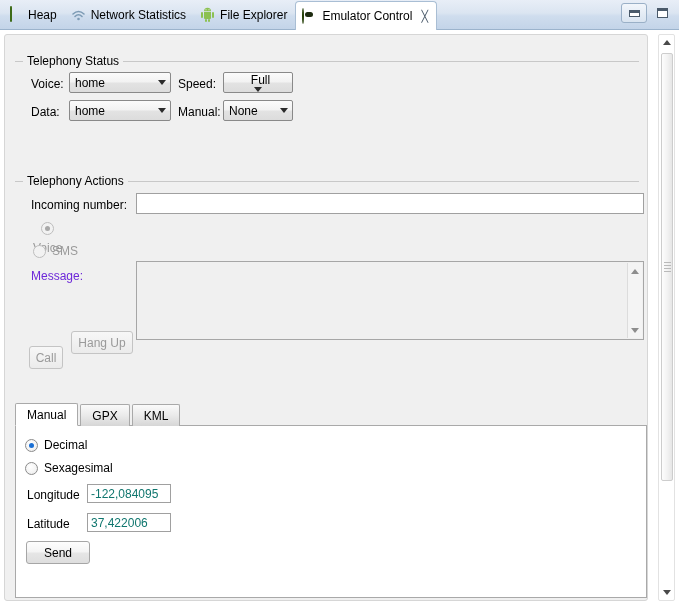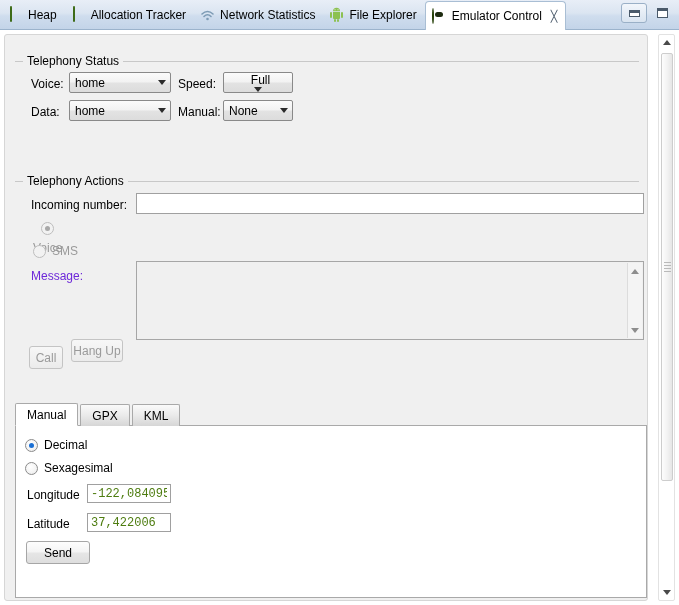--- a/index.html
+++ b/index.html
@@ -223,24 +223,24 @@
   }
 
   
   .textfield {
     position: absolute;
     box-sizing: border-box;
     height: 21px;
     border: 1px solid #a0a0a0;
     background: #ffffff;
     font-size: 12px;
-    color: #4d7c0f;
+    color: #0f766e;
     padding: 0 3px;
     line-height: 19px;
-    font-family: Liberation Mono, monospace;
+    font-family: Liberation Sans, sans-serif;
   }
   .textfield.small { height: 19px; line-height: 17px; }
 
   
   #message-area {
     position: absolute;
     box-sizing: border-box;
     border: 1px solid #a6a6a6;
     background: #f0f0f0;
   }
@@ -429,24 +429,20 @@
   <div id="tab-bar">
 
     <div id="tab-strip">
 
 
       <div class="tab">
         <span class="ticon"><span class="icon-heap"></span></span>
         <span class="tab-label">Heap</span>
       </div>
 
-      <div class="tab">
-        <span class="ticon"><span class="icon-heap"></span></span>
-        <span class="tab-label">Allocation Tracker</span>
-      </div>
 
       <div class="tab">
         <span class="ticon icon-wifi">
           <svg width="15" height="15" viewBox="0 0 15 15">
             <g fill="none" stroke="#7d9bb5" stroke-width="1.6" stroke-linecap="round">
               <path d="M2 7 Q7.5 2 13 7"></path>
               <path d="M4 9.5 Q7.5 6 11 9.5"></path>
             </g>
             <circle cx="7.5" cy="12" r="1.3" fill="#7d9bb5"></circle>
           </svg>
@@ -554,21 +550,21 @@
             <div class="sb-arrow up">
                 <i class="up"></i>
               </div>
             <div class="sb-arrow down">
                 <i class="down"></i>
               </div>
           </div>
         </div>
 
         <div class="btn disabled" style="left:14px; top:173px; width:34px;">Call</div>
-        <div class="btn disabled" style="left:56px; top:166px; width:52px;">Hang Up</div>
+        <div class="btn disabled" style="left:56px; top:158px; width:62px;">Hang Up</div>
       </div>
 
 
       <div id="loc-tabs">
         <div id="loc-tabstrip">
           <div class="ltab active">
             <span>Manual</span>
           </div>
           <div class="ltab">
             <span>GPX</span>

